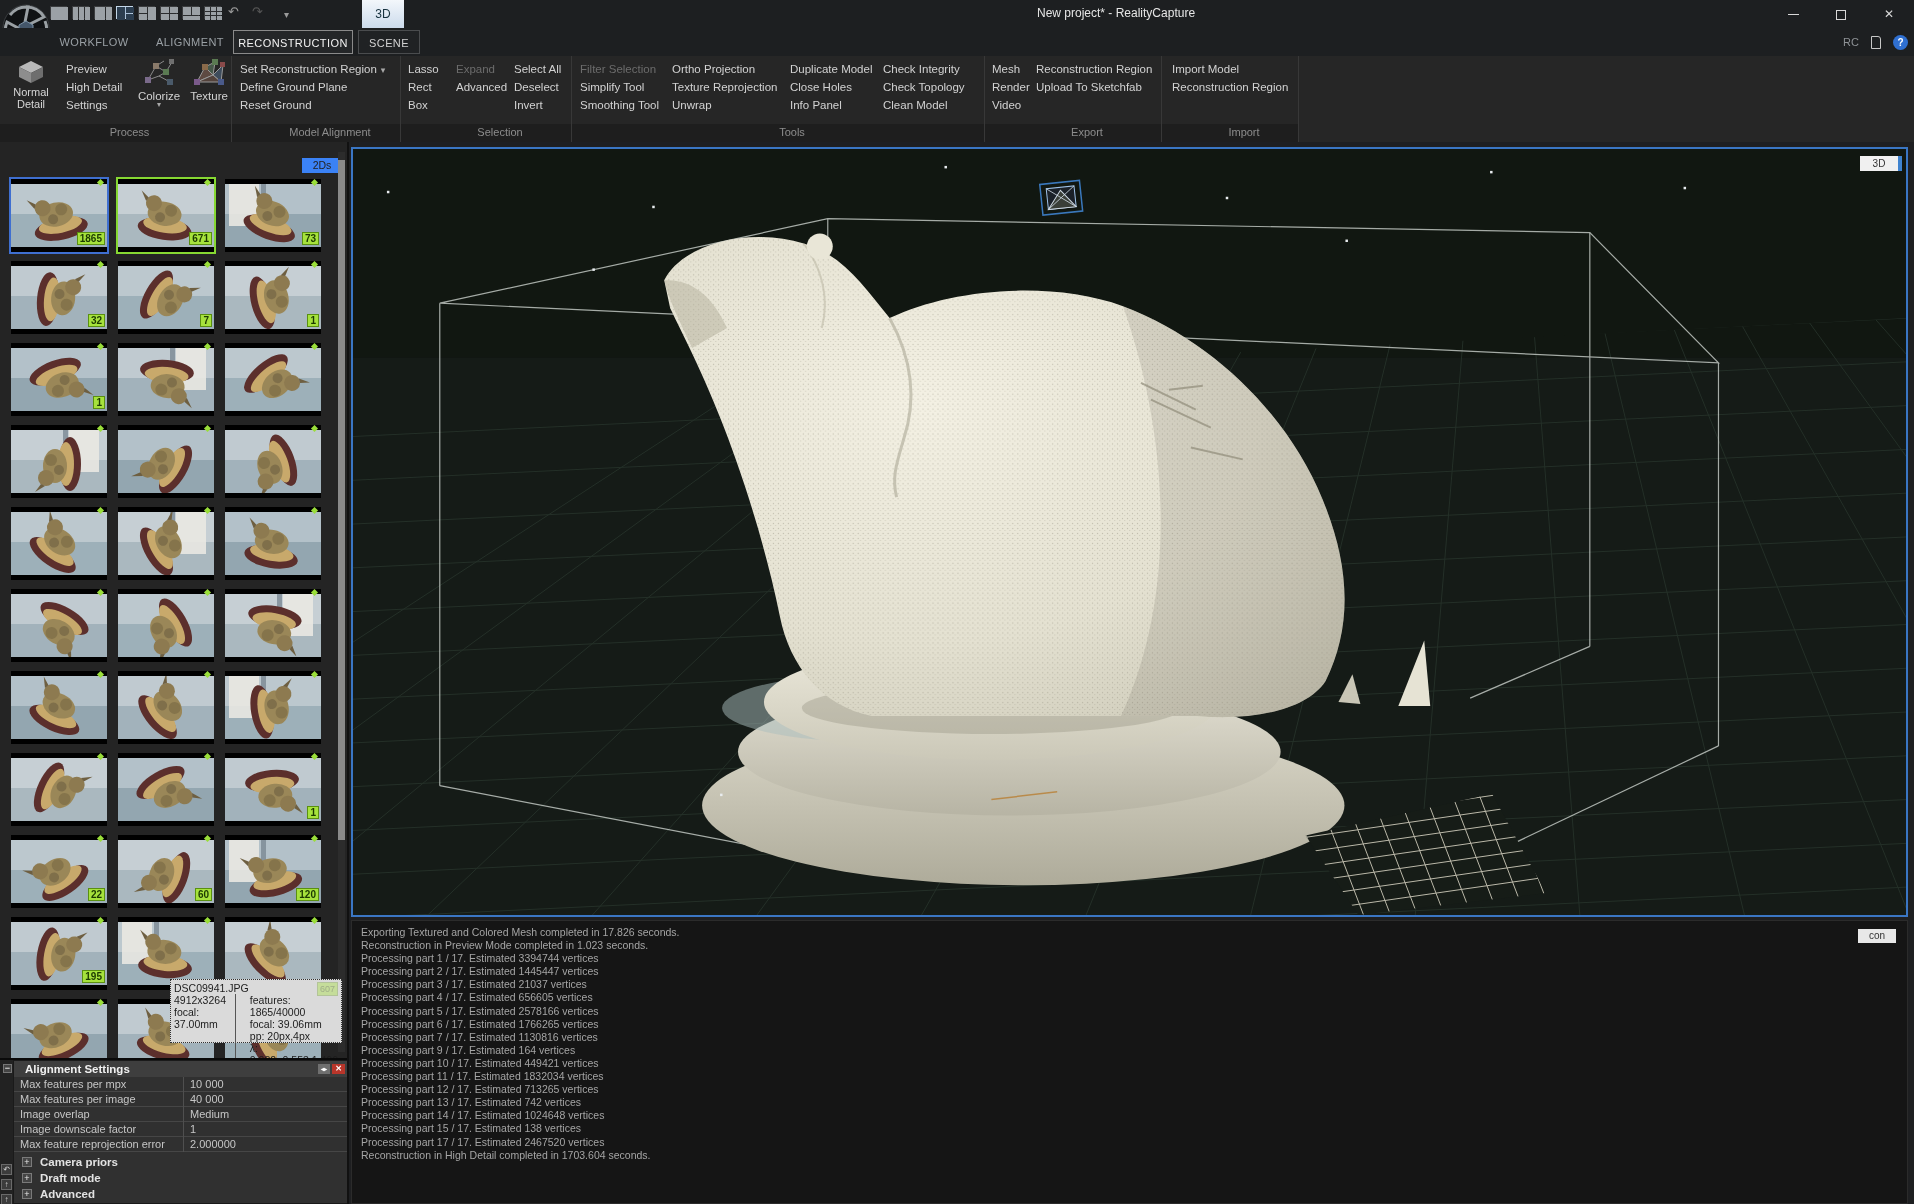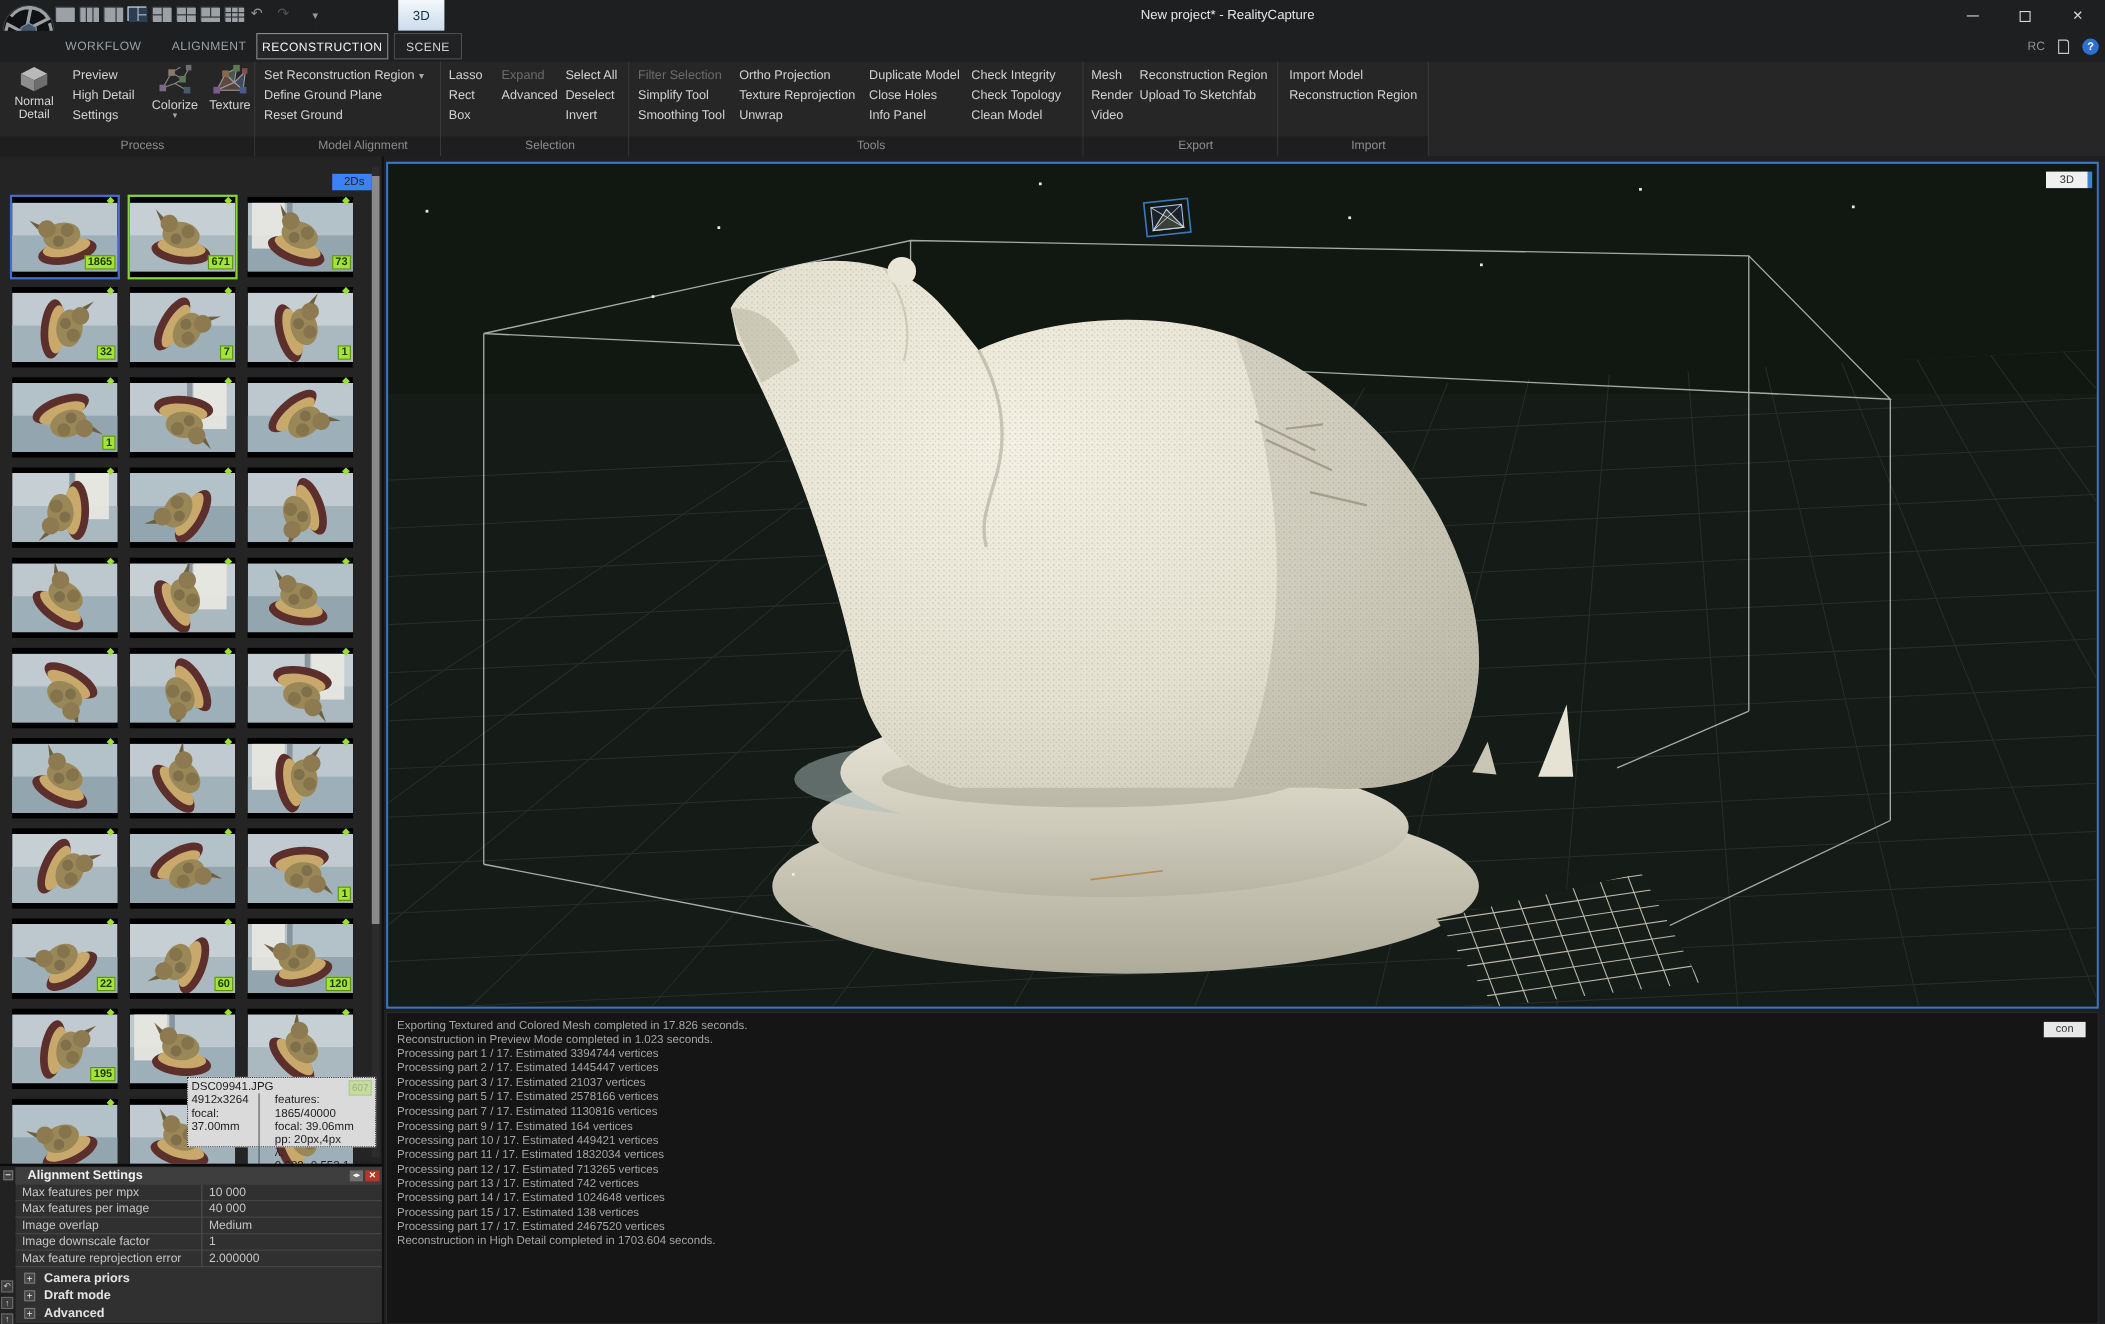--- a/index.html
+++ b/index.html
@@ -1067,21 +1067,23 @@
     <div id="vp-tab"><span>3D</span><span class="acc"></span></div>
   </div>
 
   <div id="console">
     <div id="console-lines">
         <div class="cline">Exporting Textured and Colored Mesh completed in 17.826 seconds.</div>
         <div class="cline">Reconstruction in Preview Mode completed in 1.023 seconds.</div>
         <div class="cline">Processing part 1 / 17. Estimated 3394744 vertices</div>
         <div class="cline">Processing part 2 / 17. Estimated 1445447 vertices</div>
         <div class="cline">Processing part 3 / 17. Estimated 21037 vertices</div>
+        <div class="cline">Processing part 4 / 17. Estimated 656605 vertices</div>
         <div class="cline">Processing part 5 / 17. Estimated 2578166 vertices</div>
+        <div class="cline">Processing part 6 / 17. Estimated 1766265 vertices</div>
         <div class="cline">Processing part 7 / 17. Estimated 1130816 vertices</div>
         <div class="cline">Processing part 9 / 17. Estimated 164 vertices</div>
         <div class="cline">Processing part 10 / 17. Estimated 449421 vertices</div>
         <div class="cline">Processing part 11 / 17. Estimated 1832034 vertices</div>
         <div class="cline">Processing part 12 / 17. Estimated 713265 vertices</div>
         <div class="cline">Processing part 13 / 17. Estimated 742 vertices</div>
         <div class="cline">Processing part 14 / 17. Estimated 1024648 vertices</div>
         <div class="cline">Processing part 15 / 17. Estimated 138 vertices</div>
         <div class="cline">Processing part 17 / 17. Estimated 2467520 vertices</div>
         <div class="cline">Reconstruction in High Detail completed in 1703.604 seconds.</div>

